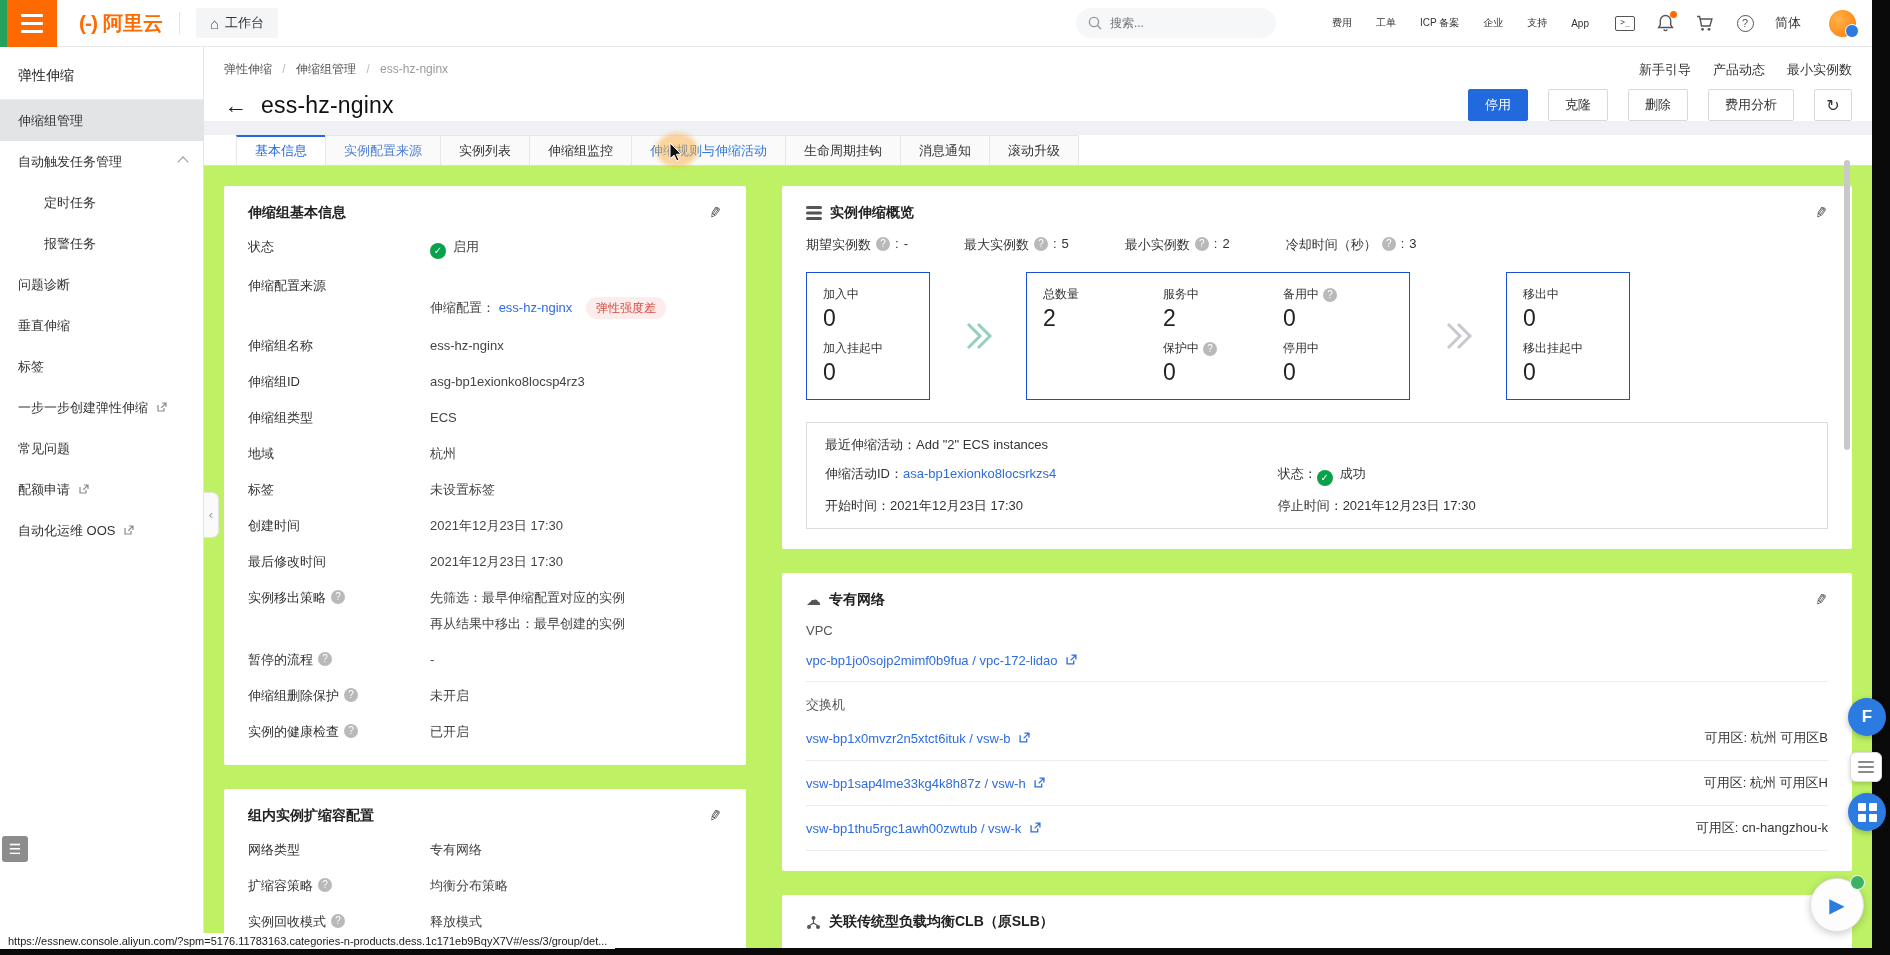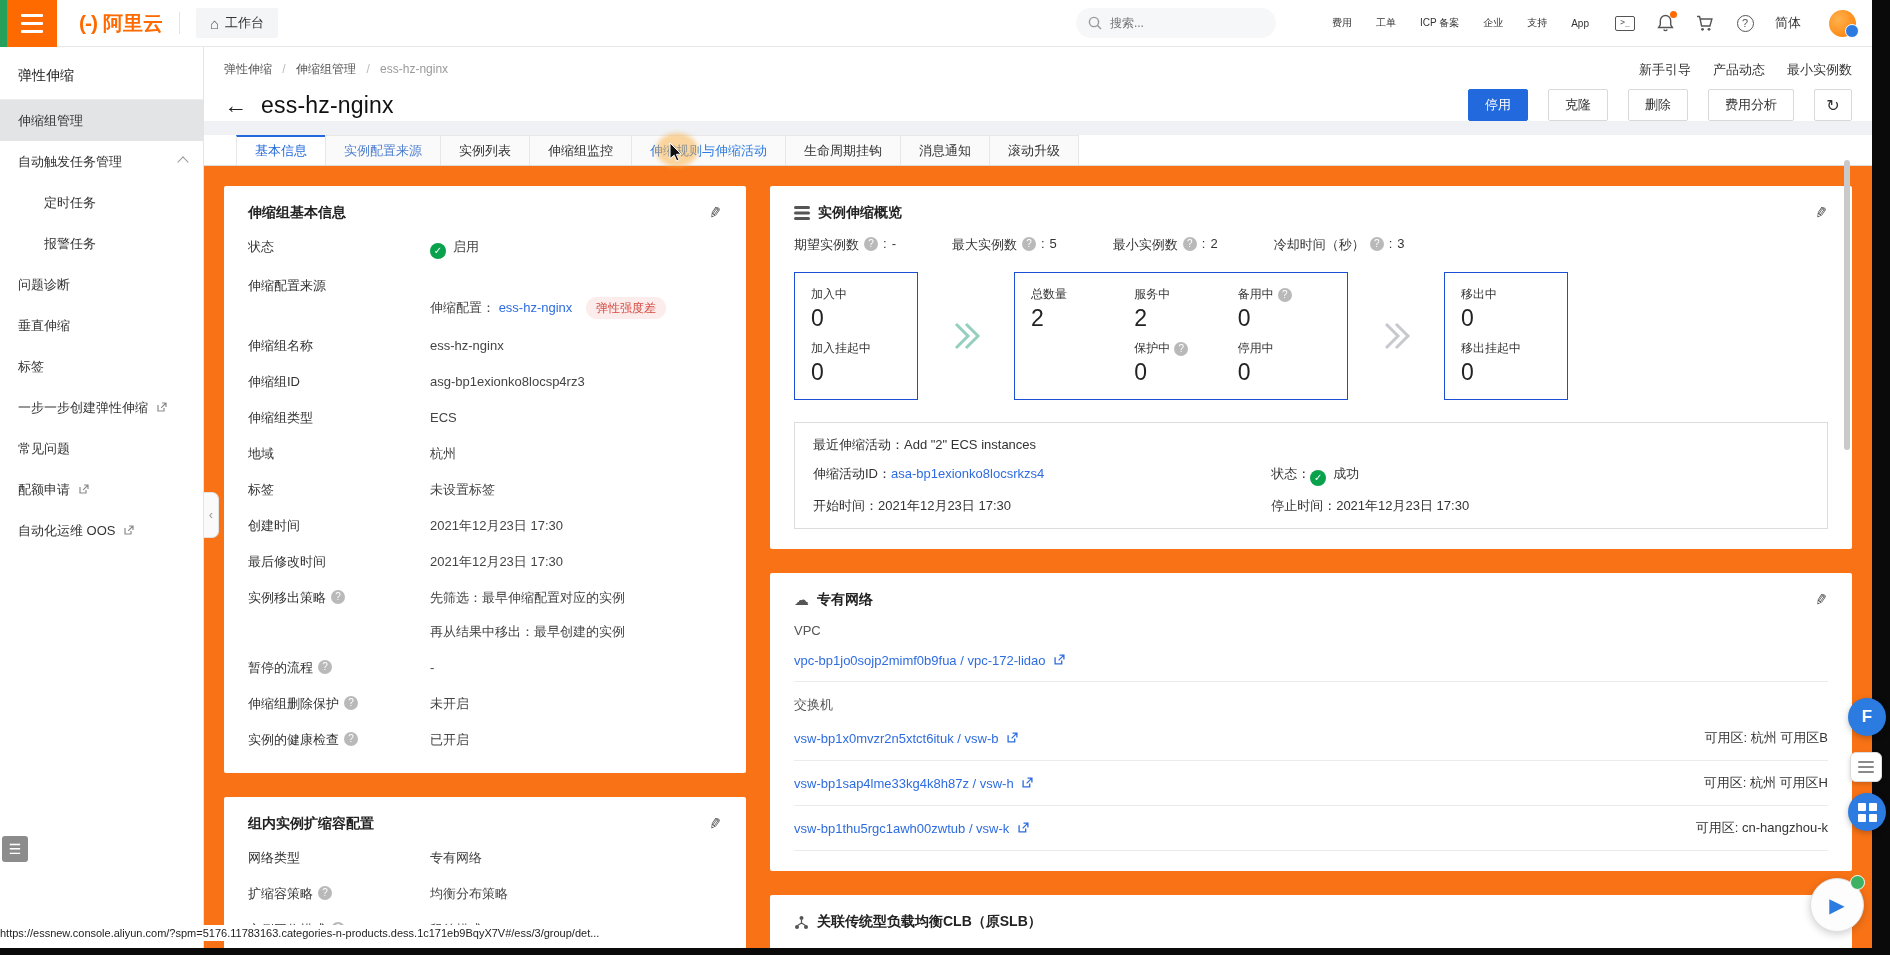--- a/index.html
+++ b/index.html
@@ -63,21 +63,21 @@
   .tabs-bar { background:#fff; margin-top:14px; padding-left:20px; border-bottom:1px solid #dcdcdc; display:flex; position:relative; }
   .tab { height:30px; line-height:29px; padding:0 18px; font-size:13px; background:#fafafa; border:1px solid #e7e7e7; border-bottom:none; margin-left:-1px; color:#333; cursor:pointer; white-space:nowrap; }
   .tab.first { margin-left:12px; }
   .tab.active { background:#fff; border-top:2px solid #2169dd; color:#2169dd; line-height:27px; }
   .tab.visited { color:#4e7fd0; }
   .tab.hovered { color:#2d7be0; }
   .click-halo { position:absolute; left:452px; top:-2px; width:42px; height:34px; border-radius:50%; background:rgba(252,176,64,.5); filter:blur(2px); pointer-events:none; }
   .cursor-arrow { position:absolute; left:465px; top:8px; pointer-events:none; z-index:50; }
 
   
-  .content { flex:1; background:#f97316; padding:20px; display:flex; gap:24px; overflow:hidden; align-items:flex-start; }
+  .content { flex:1; background:#bef264; padding:20px; display:flex; gap:36px; overflow:hidden; align-items:flex-start; }
   .col-left { width:522px; flex:none; display:flex; flex-direction:column; gap:24px; }
   .col-right { flex:1; min-width:0; display:flex; flex-direction:column; gap:24px; }
   .card { background:#fff; border-radius:2px; padding:18px 24px 20px; }
   .card-head { display:flex; align-items:center; margin-bottom:16px; }
   .card-title { font-size:14px; color:#222; font-weight:600; }
   .pencil { margin-left:auto; font-size:15px; color:#444; cursor:pointer; transform:scaleX(-1) rotate(10deg); }
   .head-ico { margin-right:8px; color:#555; display:inline-flex; }
 
   .field { display:flex; margin-bottom:18px; font-size:13px; }
   .f-label { width:182px; flex:none; color:#333; display:flex; align-items:flex-start; gap:5px; }
@@ -89,35 +89,35 @@
   .cfg-value { padding-top:20px; }
 
   
   .stats-row { display:flex; gap:56px; font-size:13px; color:#333; margin-bottom:18px; flex-wrap:nowrap; }
   .stat { display:flex; align-items:flex-start; gap:5px; white-space:nowrap; }
   .flow { display:flex; align-items:stretch; margin-bottom:22px; }
   .fbox { border:1px solid #1d4ed8; padding:13px 16px; }
   .fbox .lab { font-size:12px; color:#333; display:flex; align-items:center; gap:4px; white-space:nowrap; }
   .fbox .num { font-size:23px; color:#222; margin:2px 0 8px; font-weight:400; }
   .box-join, .box-remove { width:124px; flex:none; }
-  .box-main { width:334px; flex:none; display:grid; grid-template-columns:1fr 1fr 1fr; column-gap:10px; }
+  .box-main { width:384px; flex:none; display:grid; grid-template-columns:1fr 1fr 1fr; column-gap:10px; }
   .chev2 { align-self:center; margin:0 30px; }
   .activity-box { border:1px solid #dcdcdc; padding:13px 18px; display:grid; grid-template-columns:46% 54%; row-gap:11px; font-size:13px; }
   .act-full { grid-column:1 / span 2; }
   .act-lab { color:#333; }
 
   
   .vpc-sec-label { font-size:13px; color:#555; margin:14px 0 2px; }
   .vpc-row { display:flex; justify-content:space-between; align-items:center; padding:13px 0; border-bottom:1px solid #ececec; font-size:13px; }
   .zone { color:#333; }
 
   
   .frame-right { position:absolute; right:0; top:0; width:18px; height:955px; background:#0a0a0a; z-index:20; }
   .frame-bottom { position:absolute; left:0; bottom:0; width:1890px; height:7px; background:#0a0a0a; z-index:20; }
-  .statusbar { position:absolute; left:0; bottom:14px; background:#fff; padding:2px 0; font-size:11px; color:#222; z-index:40; white-space:nowrap; }
+  .statusbar { position:absolute; left:0; bottom:6px; background:#fff; padding:2px 8px; font-size:11px; color:#222; z-index:40; white-space:nowrap; }
   .scroll-thumb { position:absolute; right:22px; top:160px; width:6px; height:290px; border-radius:3px; background:#c9c9c9; z-index:12; }
 
   
   .widget { position:absolute; z-index:30; cursor:pointer; }
   .w-circle { width:38px; height:38px; border-radius:50%; background:#2c7be0; color:#fff; display:flex; align-items:center; justify-content:center; box-shadow:0 2px 6px rgba(0,0,0,.25); }
   .w-feedback { right:4px; top:698px; font-size:17px; font-weight:bold; }
   .w-chat { right:8px; top:752px; width:32px; height:30px; background:#fff; border:1px solid #ddd; border-radius:6px; display:flex; flex-direction:column; gap:3px; align-items:center; justify-content:center; box-shadow:0 2px 5px rgba(0,0,0,.18); }
   .w-chat i { display:block; width:16px; height:2px; background:#8a8a8a; border-radius:1px; }
   .w-qr { right:4px; top:793px; }
   .qr-grid { display:grid; grid-template-columns:8px 8px; grid-template-rows:8px 8px; gap:3px; }
@@ -333,21 +333,21 @@
               </div>
             <div class="f-value">2021年12月23日 17:30</div>
           </div>
           <div class="field">
             <div class="f-label">
                 <span>实例移出策略</span>
                 <span class="q">?</span>
               </div>
             <div class="f-value">
               <div>先筛选：最早伸缩配置对应的实例</div>
-              <div style="margin-top:16px">再从结果中移出：最早创建的实例</div>
+              <div style="margin-top:8px">再从结果中移出：最早创建的实例</div>
             </div>
           </div>
           <div class="field">
             <div class="f-label">
                 <span>暂停的流程</span>
                 <span class="q">?</span>
               </div>
             <div class="f-value">-</div>
           </div>
           <div class="field">

